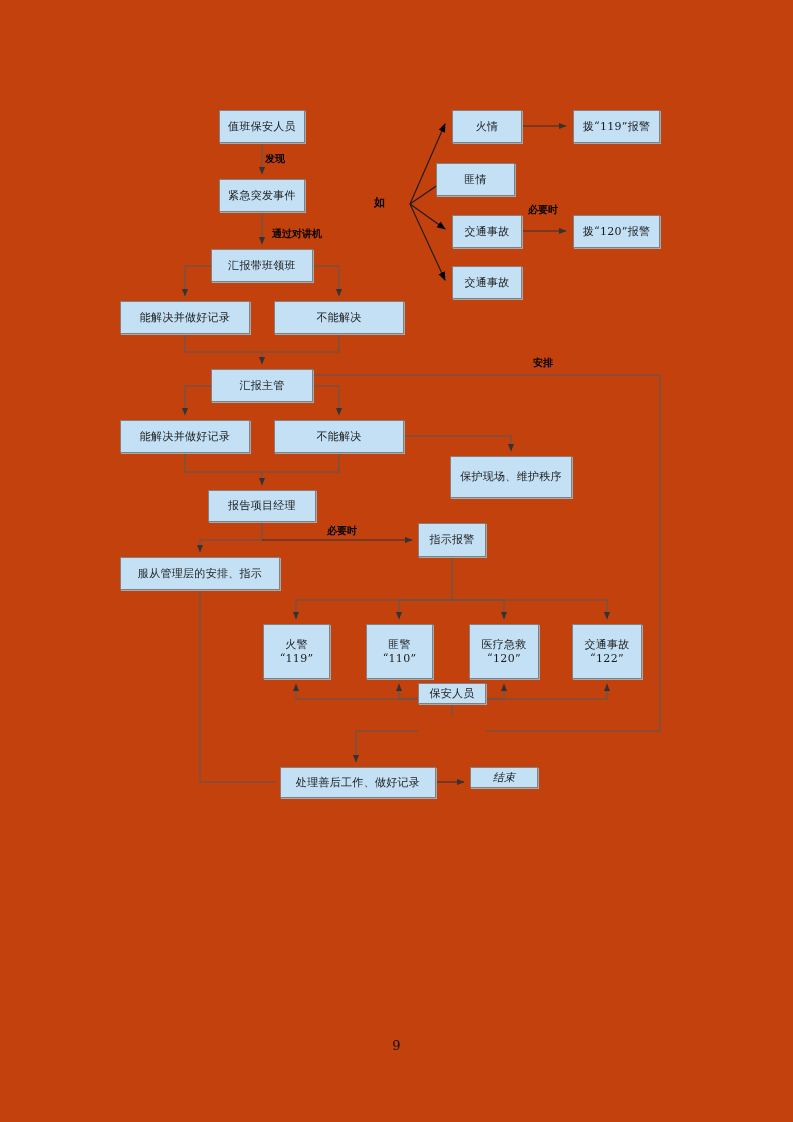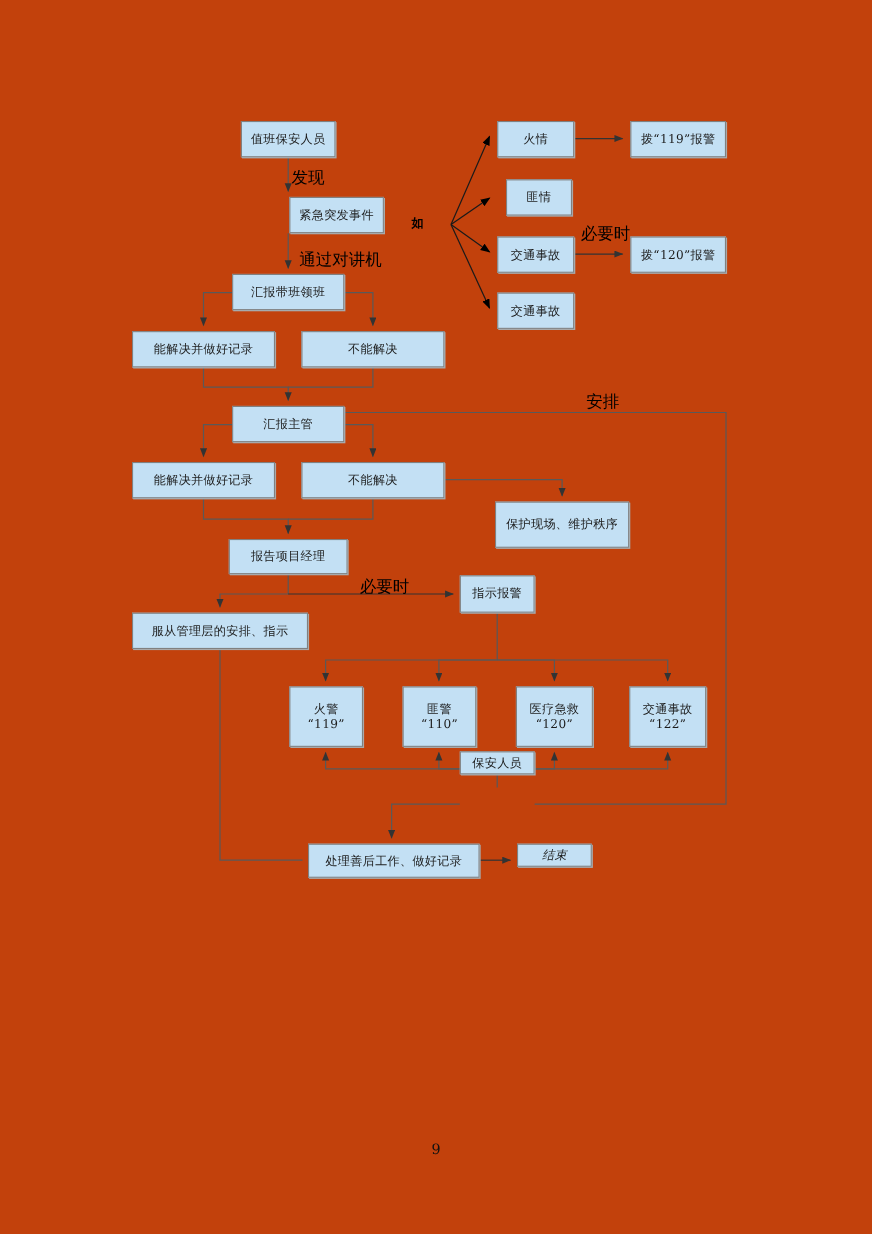--- a/index.html
+++ b/index.html
@@ -30,22 +30,22 @@
     color: #1c1c1c;
     font-family: "DejaVu Serif", "Liberation Serif", serif;
     font-size: 11px;
     line-height: 1.25;
     letter-spacing: 0.3px;
     white-space: pre-line;
   }
   .edge-label {
     position: absolute;
     font-family: "DejaVu Serif", "Liberation Serif", serif;
-    font-size: 15px;
-    font-weight: normal;
+    font-size: 10px;
+    font-weight: bold;
     color: #000000;
     white-space: nowrap;
     text-align: right;
   }
   .plain-label {
     position: absolute;
     font-family: "DejaVu Serif", "Liberation Serif", serif;
     font-size: 11px;
     font-weight: bold;
     color: #000000;
@@ -135,21 +135,21 @@
       <path d="M410,204 L445,280" marker-end="url(#ahb)"></path>
     </g>
     <g stroke="#595959" stroke-width="1.1" fill="none">
       <path d="M522,126 L566,126" marker-end="url(#ah)" stroke="#333333"></path>
       <path d="M522,231 L566,231" marker-end="url(#ah)" stroke="#333333"></path>
     </g>
   </svg>
 
   <div class="node" style="left:219px;top:110px;width:86px;height:33px;">值班保安人员</div>
 
-  <div class="node" style="left:219px;top:179px;width:86px;height:33px;margin-left:44px;">紧急突发事件</div>
+  <div class="node" style="left:219px;top:179px;width:86px;height:33px;">紧急突发事件</div>
 
   <div class="node" style="left:211px;top:249px;width:102px;height:33px;">汇报带班领班</div>
 
   <div class="node" style="left:120px;top:301px;width:130px;height:33px;">能解决并做好记录</div>
 
   <div class="node" style="left:274px;top:301px;width:130px;height:33px;">不能解决</div>
 
   <div class="node" style="left:211px;top:369px;width:102px;height:33px;">汇报主管</div>
 
   <div class="node" style="left:120px;top:420px;width:130px;height:33px;">能解决并做好记录</div>
@@ -177,21 +177,21 @@
 “122”</div>
 
   <div class="node" style="left:418px;top:683px;width:68px;height:21px;">保安人员</div>
 
   <div class="node" style="left:280px;top:767px;width:156px;height:31px;">处理善后工作、做好记录</div>
 
   <div class="node" style="left:470px;top:767px;width:68px;height:21px;font-style:italic;">结束</div>
 
   <div class="node" style="left:452px;top:110px;width:70px;height:33px;">火情</div>
 
-  <div class="node" style="left:460px;top:163px;width:60px;height:33px;text-align:center;">匪情</div>
+  <div class="node" style="left:436px;top:163px;width:79px;height:33px;text-align:center;">匪情</div>
 
   <div class="node" style="left:452px;top:215px;width:70px;height:33px;">交通事故</div>
 
   <div class="node" style="left:452px;top:266px;width:70px;height:33px;">交通事故</div>
 
   <div class="node" style="left:573px;top:110px;width:87px;height:33px;">拨“119”报警</div>
 
   <div class="node" style="left:573px;top:215px;width:87px;height:33px;">拨“120”报警</div>
 
   <div class="edge-label" style="left:265px;top:152px;">发现</div>

